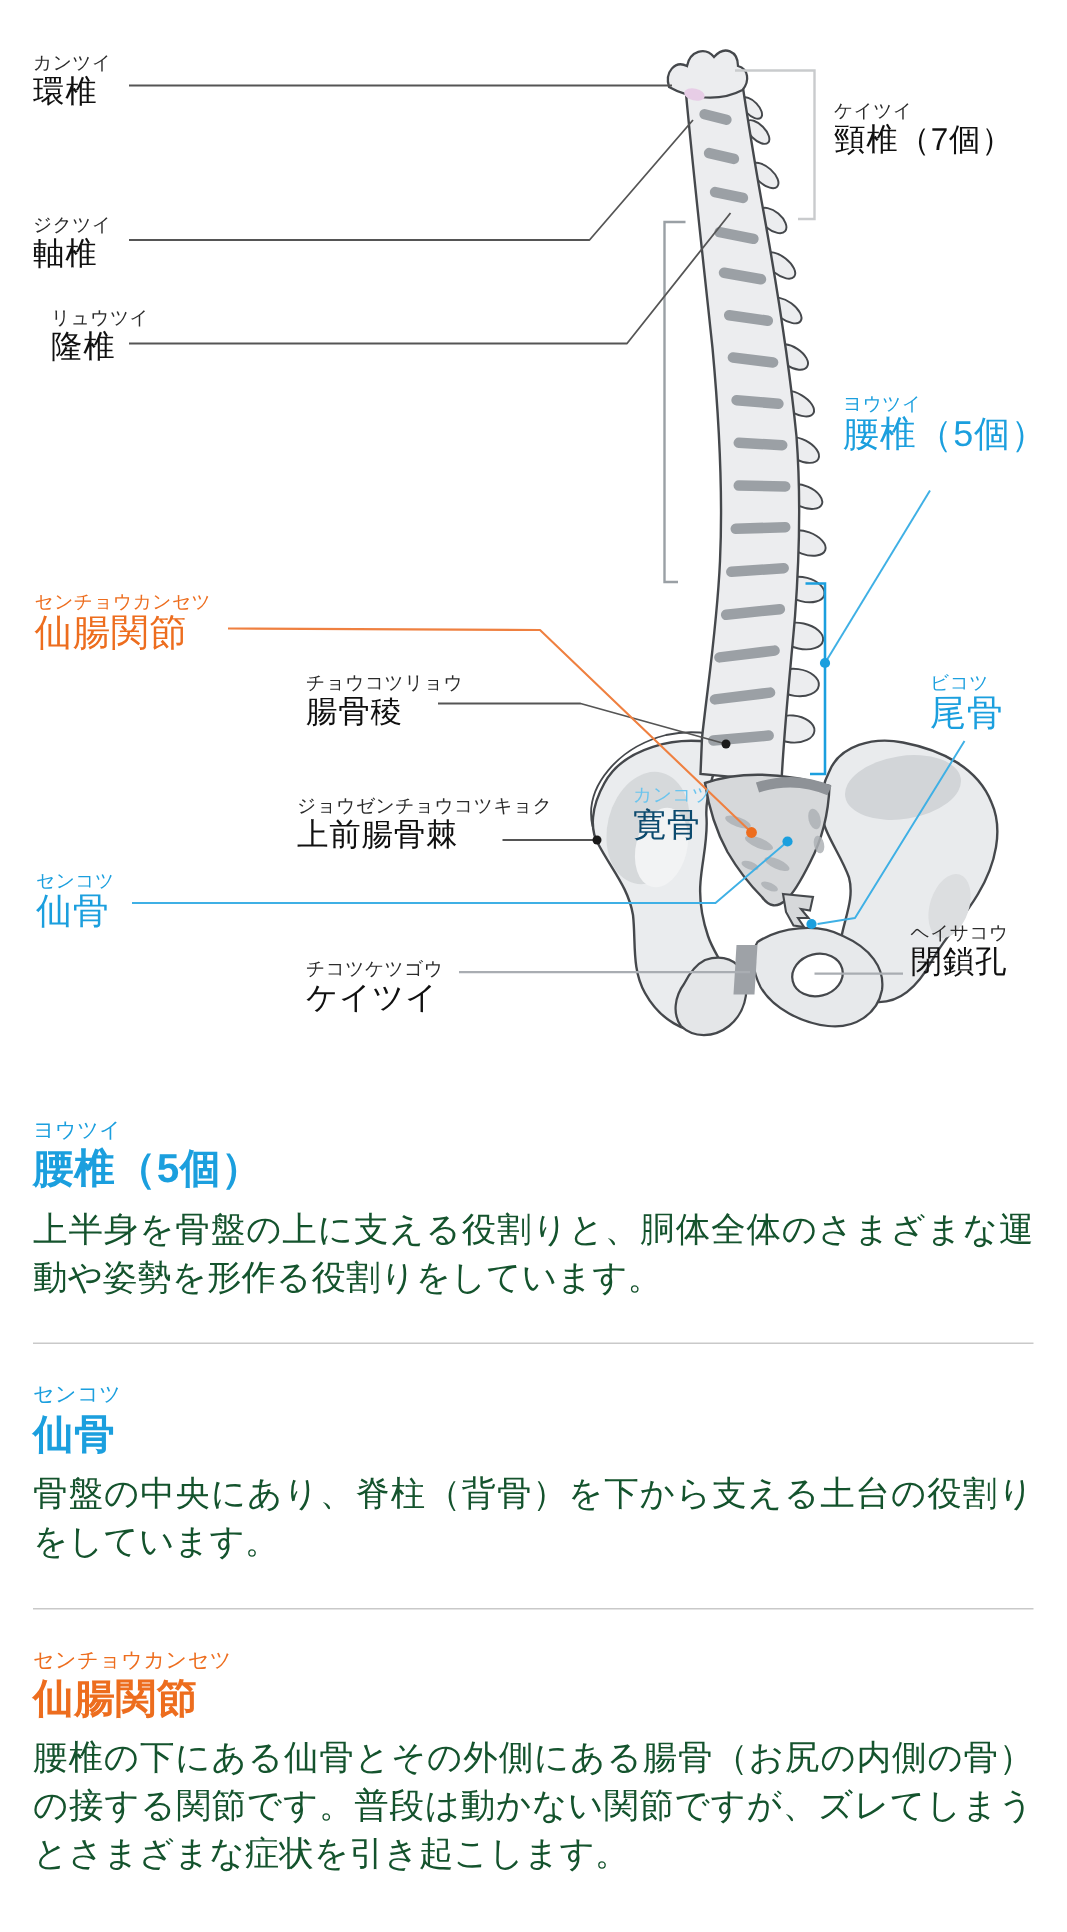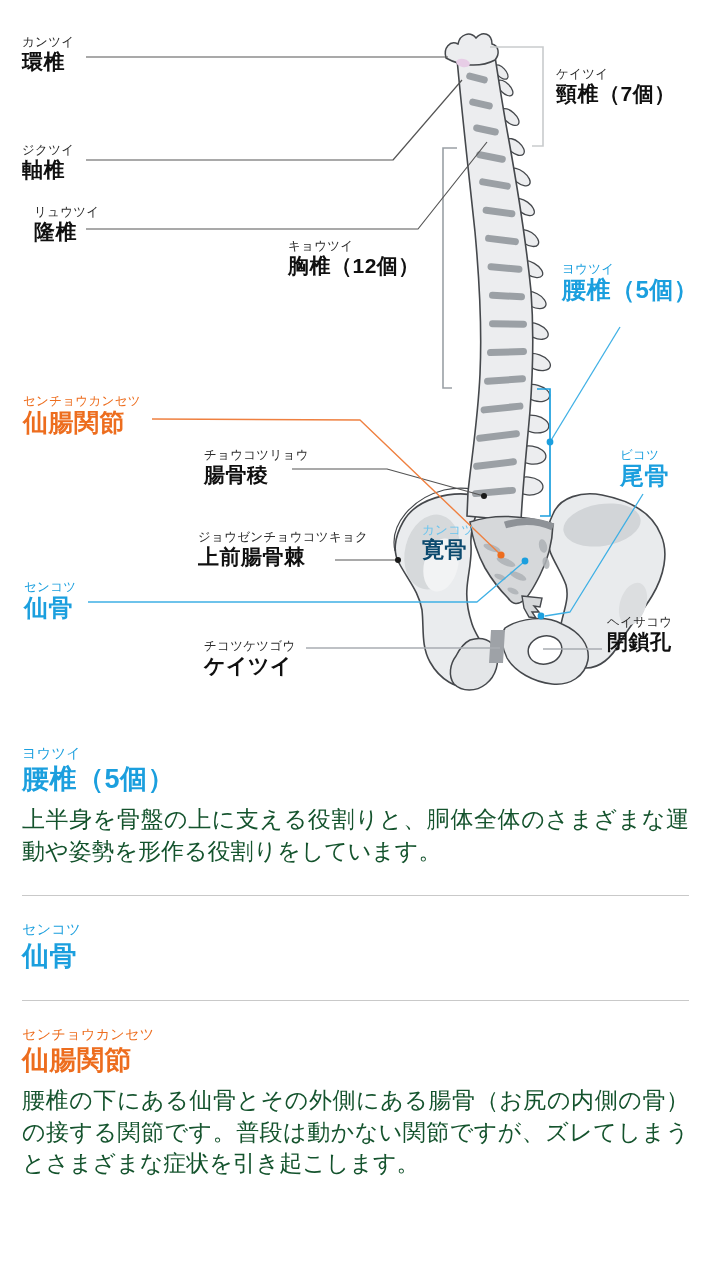--- a/index.html
+++ b/index.html
@@ -6,21 +6,21 @@
   body{
     width:711px;height:1288px;background:#ffffff;position:relative;
     font-family:"Liberation Sans","DejaVu Sans",sans-serif;
     -webkit-font-smoothing:antialiased;color:#111;
   }
   .diagram{position:absolute;left:0;top:0;width:595px;height:735px;}
   .diagram svg{position:absolute;left:0;top:0;}
   
   .lbl{position:absolute;white-space:nowrap;line-height:1;}
   .lbl .kana{display:block;font-size:12.5px;letter-spacing:.3px;color:#2b2b2b;margin-bottom:2px;}
-  .lbl .kanji{display:block;font-size:21px;font-weight:bold;color:#101010;letter-spacing:.5px;}
+  .lbl .kanji{display:block;font-size:21px;font-weight:normal;color:#101010;letter-spacing:.5px;}
   .lbl.blue .kana{color:#1b9fde;}
   .lbl.blue .kanji{color:#1b9fde;font-size:24px;}
   .lbl.orange .kana{color:#ed6d1e;}
   .lbl.orange .kanji{color:#ed6d1e;font-size:25px;}
   .lbl.hip .kana{color:#6ac4ee;}
   .lbl.hip .kanji{color:#0c4a6e;font-size:22px;}
   
   .sections{position:absolute;left:22px;top:746px;width:667px;}
   .info + .info{border-top:1px solid #c9c9c9;margin-top:28px;padding-top:26px;}
   .s-kana{font-size:14px;line-height:1.1;letter-spacing:.4px;}
@@ -174,24 +174,20 @@
     <span class="kanji">軸椎</span>
   </div>
   <div class="lbl" style="left:34px;top:206px">
     <span class="kana">リュウツイ</span>
     <span class="kanji">隆椎</span>
   </div>
   <div class="lbl" style="left:556px;top:68px">
     <span class="kana">ケイツイ</span>
     <span class="kanji">頸椎（7個）</span>
   </div>
-  <div class="lbl" style="left:288px;top:240px">
-    <span class="kana">キョウツイ</span>
-    <span class="kanji">胸椎（12個）</span>
-  </div>
   <div class="lbl blue" style="left:562px;top:263px">
     <span class="kana">ヨウツイ</span>
     <span class="kanji">腰椎（5個）</span>
   </div>
   <div class="lbl orange" style="left:23px;top:395px">
     <span class="kana">センチョウカンセツ</span>
     <span class="kanji">仙腸関節</span>
   </div>
   <div class="lbl" style="left:198px;top:531px">
     <span class="kana">ジョウゼンチョウコツキョク</span>
@@ -225,19 +221,20 @@
 
 <div class="sections">
   <section class="info">
     <div class="s-kana blue">ヨウツイ</div>
     <h2 class="s-title blue">腰椎（5個）</h2>
     <p class="s-body">上半身を骨盤の上に支える役割りと、胴体全体のさまざまな運動や姿勢を形作る役割りをしています。</p>
   </section>
   <section class="info">
     <div class="s-kana blue">センコツ</div>
     <h2 class="s-title blue">仙骨</h2>
+    <p class="s-body">骨盤の中央にあり、脊柱（背骨）を下から支える土台の役割りをしています。</p>
   </section>
   <section class="info">
     <div class="s-kana orange">センチョウカンセツ</div>
     <h2 class="s-title orange">仙腸関節</h2>
     <p class="s-body">腰椎の下にある仙骨とその外側にある腸骨（お尻の内側の骨）の接する関節です。普段は動かない関節ですが、ズレてしまうとさまざまな症状を引き起こします。</p>
   </section>
 </div>
 
 </body></html>

